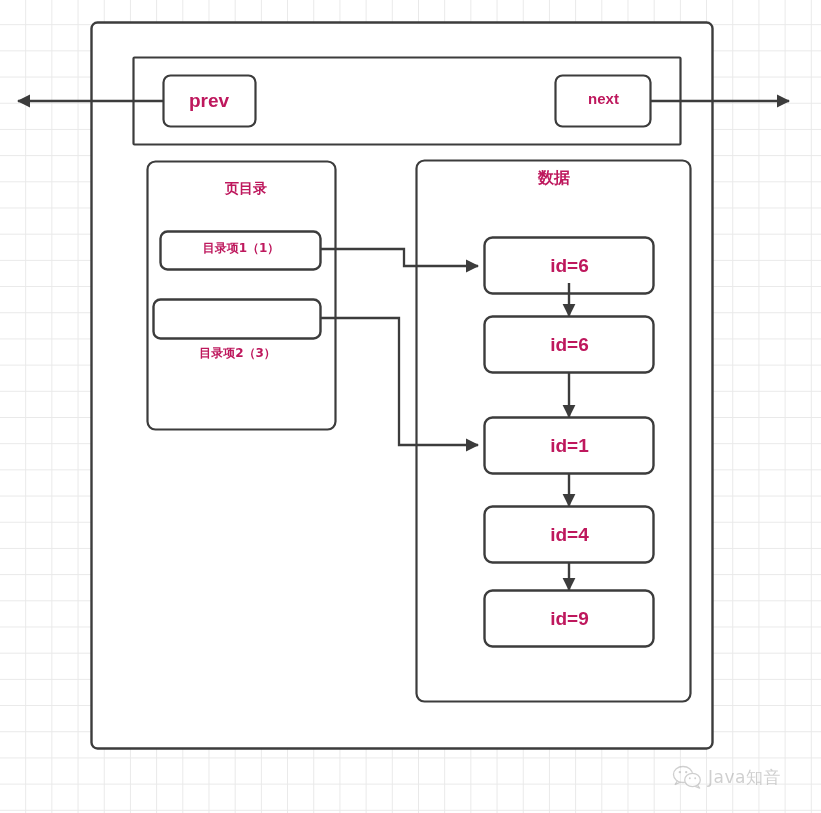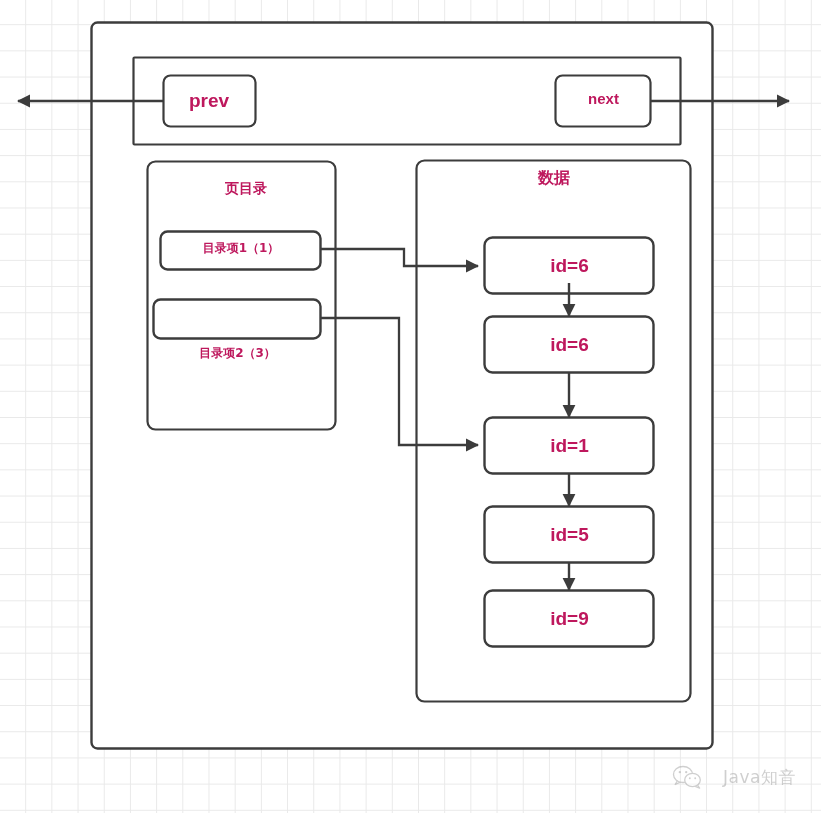--- a/index.html
+++ b/index.html
@@ -55,21 +55,20 @@
     align-items: center;
     gap: 6px;
     opacity: 0.42;
   }
   #wm-text {
     font-family: "DejaVu Sans", "Liberation Sans", sans-serif;
     font-size: 17px;
     color: #8f8f8f;
     letter-spacing: 0.5px;
     white-space: nowrap;
-    margin-left: 15px;
   }
 </style>
 </head>
 <body>
 
 <div id="canvas"></div>
 
 <svg id="diagram" viewBox="0 0 821 813">
   <defs>
     <marker id="arrowEnd" markerWidth="12" markerHeight="12" refX="10.5" refY="5" orient="auto" markerUnits="userSpaceOnUse">
@@ -127,21 +126,21 @@
 
 <div class="lbl lbl-cn" style="left:161px; top:240px; width:160px; font-size:12px;">目录项1（1）</div>
 
 <div class="lbl lbl-cn" style="left:154px; top:308px; width:167px; font-size:12px;margin-top:37px;">目录项2（3）</div>
 
 <div class="lbl lbl-cn" style="left:417px; top:168px; width:274px; font-size:16px;">数据</div>
 
 <div class="lbl" style="left:485px; top:255px; width:169px; font-size:19px;">id=6</div>
 <div class="lbl" style="left:485px; top:334px; width:169px; font-size:19px;">id=6</div>
 <div class="lbl" style="left:485px; top:435px; width:169px; font-size:19px;">id=1</div>
-<div class="lbl" style="left:485px; top:524px; width:169px; font-size:19px;">id=5</div>
+<div class="lbl" style="left:485px; top:524px; width:169px; font-size:19px;">id=4</div>
 <div class="lbl" style="left:485px; top:608px; width:169px; font-size:19px;">id=9</div>
 
 <div id="watermark">
   <svg width="30" height="24" viewBox="0 0 30 24">
     <ellipse cx="11" cy="9.5" rx="9.5" ry="8" fill="none" stroke="#8f8f8f" stroke-width="1.3"></ellipse>
     <path d="M5.5,15.5 L3.2,19.5 L8.2,17.2" fill="none" stroke="#8f8f8f" stroke-width="1.3" stroke-linejoin="round"></path>
     <circle cx="7.8" cy="7.2" r="1.15" fill="#8f8f8f"></circle>
     <circle cx="14.2" cy="7.2" r="1.15" fill="#8f8f8f"></circle>
     <ellipse cx="20.5" cy="15" rx="7.8" ry="6.6" fill="#ffffff" stroke="#8f8f8f" stroke-width="1.3"></ellipse>
     <path d="M25.5,20 L27.6,23.2 L23.2,21.4" fill="none" stroke="#8f8f8f" stroke-width="1.3" stroke-linejoin="round"></path>

